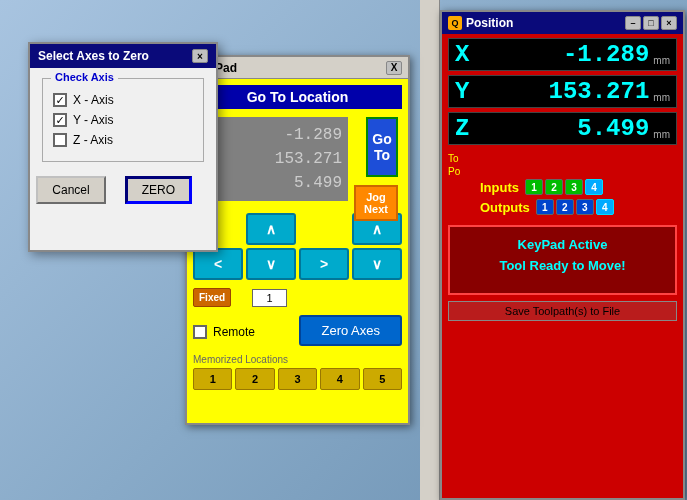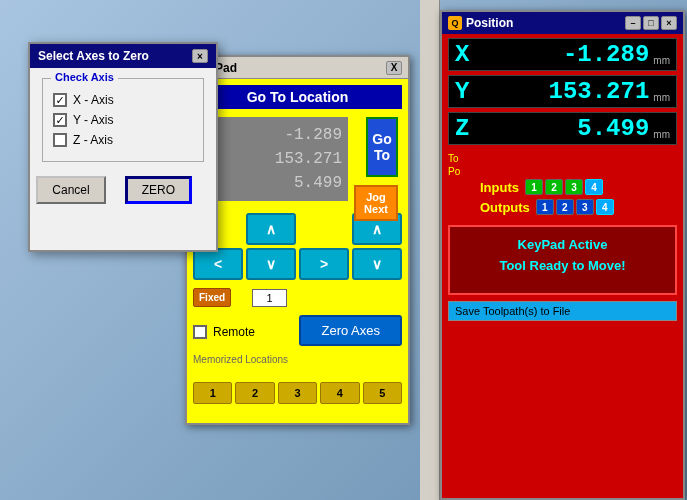--- a/index.html
+++ b/index.html
@@ -206,26 +206,26 @@
       font-size: 28px;
       font-weight: bold;
       border: 3px solid #cccc00;
       padding: 8px;
       text-align: center;
       margin-top: 6px;
       cursor: pointer;
     }
 
     .save-toolpath-btn {
-      background: #0ea5e9;
+      background: #b91c1c;
       color: #000;
       font-size: 11px;
       border: 1px solid #888;
       padding: 3px 6px;
-      text-align: left;
+      text-align: center;
       cursor: pointer;
       margin-top: 4px;
     }
 
     
     .keypad-window {
       position: absolute;
       top: 55px;
       left: 185px;
       width: 225px;
@@ -384,21 +384,21 @@
       margin-left: 20px;
     }
 
     .memorized-section {
       margin-top: 4px;
     }
 
     .memorized-label {
       font-size: 10px;
       color: #666;
-      margin-bottom: 17px;
+      margin-bottom: 3px;
     }
 
     .memorized-btns {
       display: flex;
       gap: 3px;
     }
 
     .memorized-btn {
       background: #ccaa00;
       color: #000;

